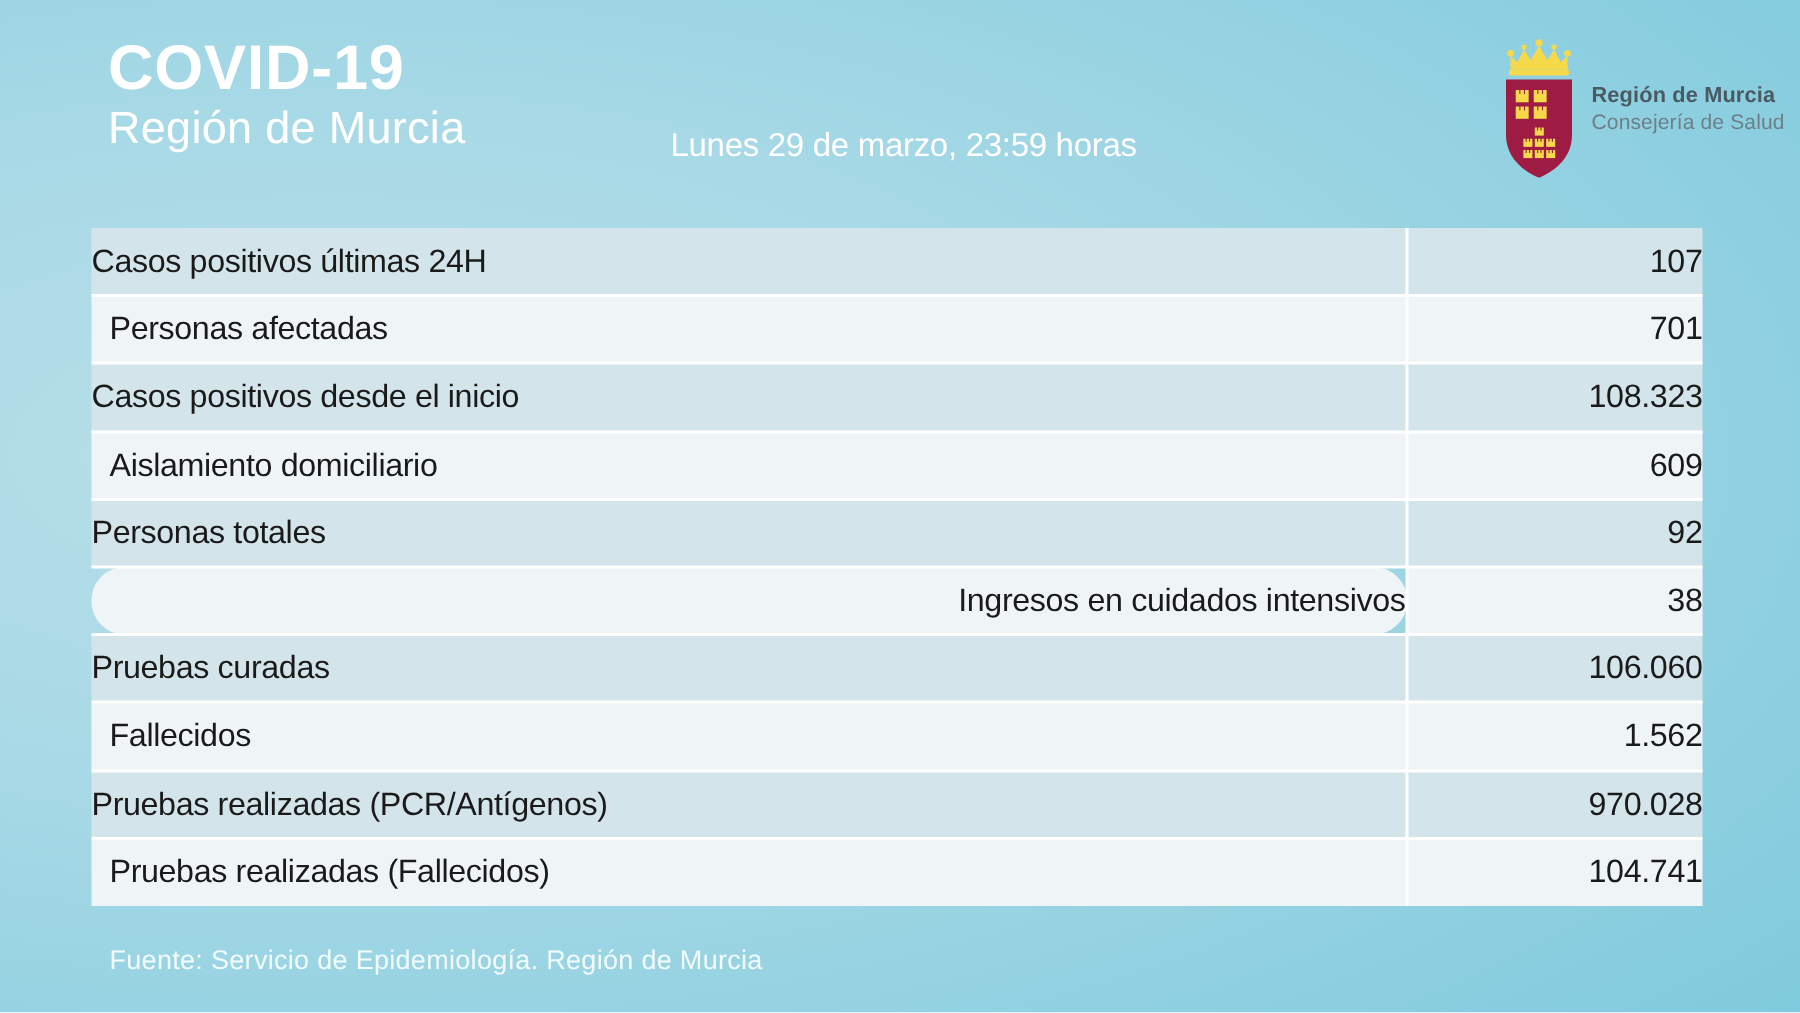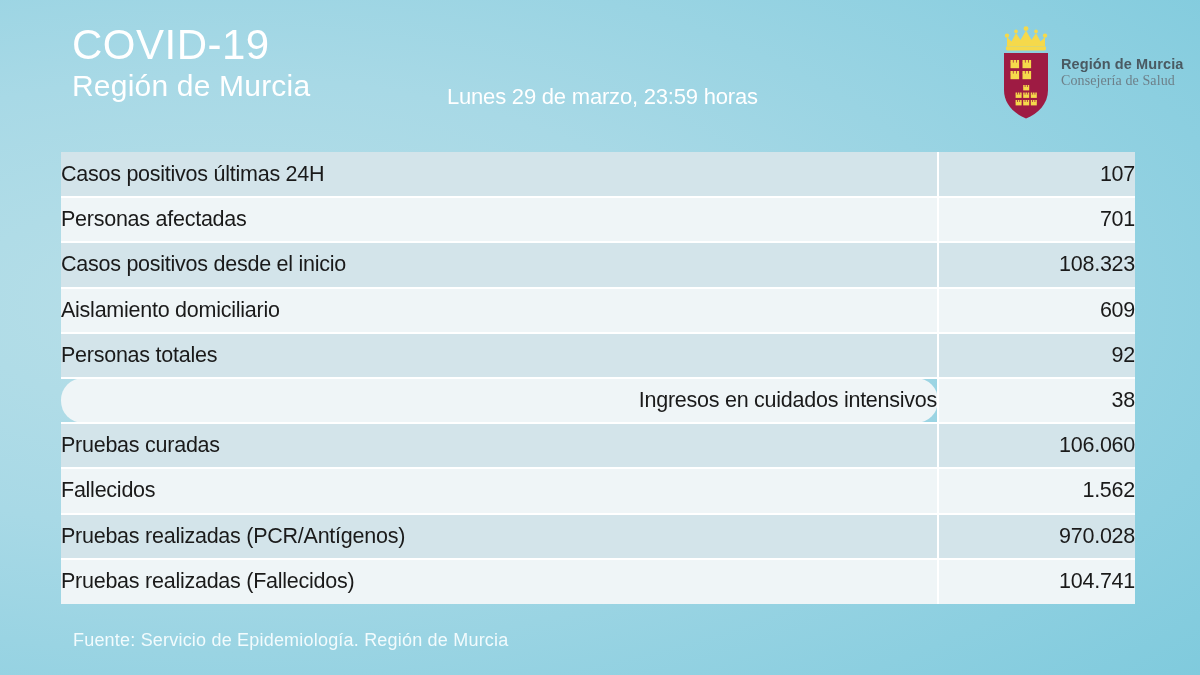--- a/index.html
+++ b/index.html
@@ -26,21 +26,21 @@
     width: 1200px;
     height: 150px;
   }
   .title-block {
     position: absolute;
     left: 72px;
     top: 22px;
   }
   .title-main {
     font-size: 42px;
-    font-weight: 400;
+    font-weight: 700;
     color: #ffffff;
     letter-spacing: 0.5px;
     line-height: 1.08;
   }
   .title-sub {
     font-size: 30px;
     font-weight: 400;
     color: #ffffff;
     letter-spacing: 0.2px;
     line-height: 1.12;
@@ -82,21 +82,20 @@
     color: #4a5a62;
     letter-spacing: 0.1px;
     white-space: nowrap;
   }
   .logo-text .l2 {
     font-size: 14px;
     font-weight: 400;
     color: #6d7f88;
     letter-spacing: 0.1px;
     white-space: nowrap;
-    font-family: Liberation Serif, serif;
   }
 
   
   .table {
     position: absolute;
     left: 61px;
     top: 152px;
     width: 1072px;
     border-collapse: collapse;
     table-layout: fixed;
@@ -117,21 +116,21 @@
     padding-right: 12px;
     border-right: 2px solid #ffffff;
     margin-top: 48px;
   }
   .cell-value {
     width: 196px;
     text-align: right;
     padding-right: 14px;
   }
   .row-a td { background: #d3e4ea; }
-  .row-b td { background: #eff5f7; }
+  .row-b td { background: #eff5f7; padding-left: 12px; }
   .label-right { text-align: right; border-radius: 22px; }
 
   
   .footer {
     position: absolute;
     left: 73px;
     top: 630px;
     font-size: 18px;
     color: #f2fbfd;
     letter-spacing: 0.2px;

